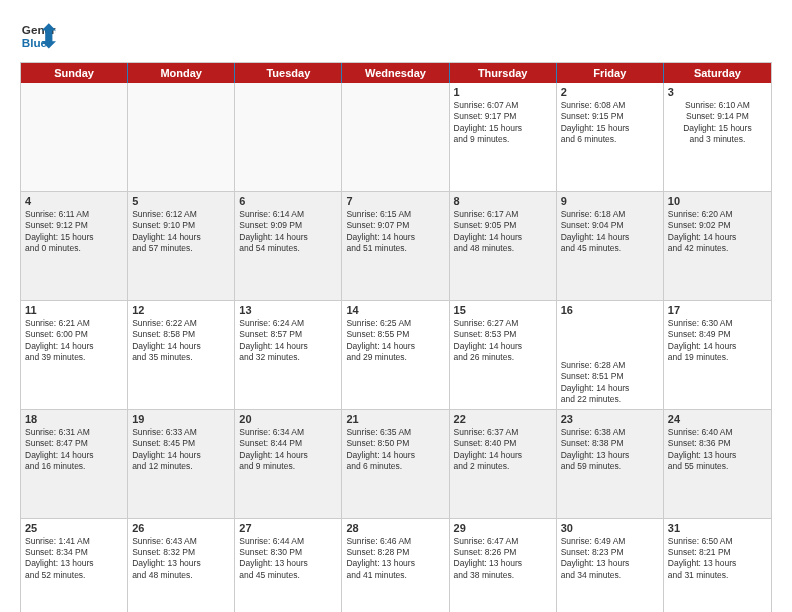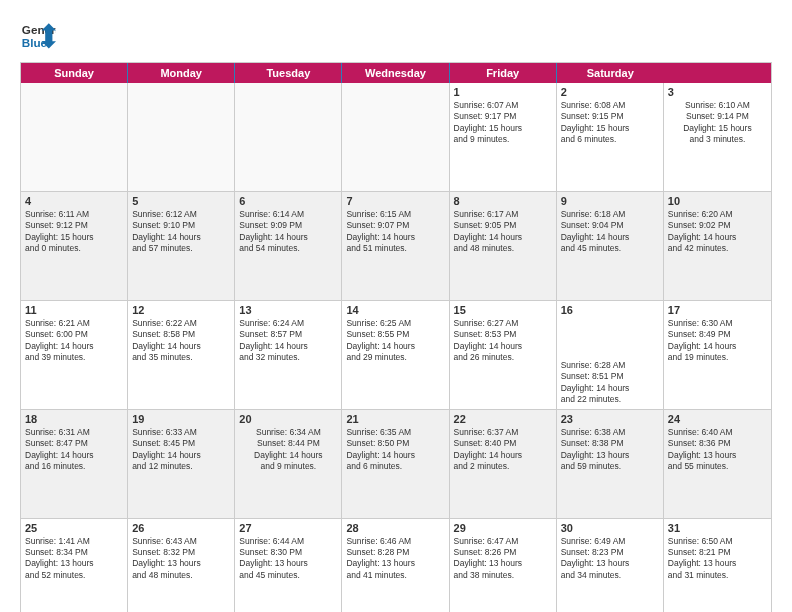--- a/index.html
+++ b/index.html
@@ -47,21 +47,21 @@
     }
     .calendar {
       flex: 1;
       display: flex;
       flex-direction: column;
       border: 1px solid #ccc;
     }
     .cal-header {
       display: grid;
       grid-template-columns: repeat(7, 1fr);
-      background: #be185d;
+      background: #b91c1c;
     }
     .cal-header-cell {
       color: #fff;
       font-size: 11px;
       font-weight: bold;
       text-align: center;
       padding: 4px 2px;
       border-right: 1px solid #2a7fba;
     }
     .cal-header-cell:last-child { border-right: none; }
@@ -118,20 +118,21 @@
       <div class="subtitle"></div>
     </div>
   </div>
 
   <div class="calendar">
     <div class="cal-header" id="cal-header">
         <div class="cal-header-cell">Sunday</div>
         <div class="cal-header-cell">Monday</div>
         <div class="cal-header-cell">Tuesday</div>
         <div class="cal-header-cell">Wednesday</div>
+        <div class="cal-header-cell">Thursday</div>
         <div class="cal-header-cell">Friday</div>
         <div class="cal-header-cell">Saturday</div>
       </div>
     <div class="cal-body" id="cal-body">
         <div class="cal-row">
           <div class="cal-cell empty"></div>
           <div class="cal-cell empty"></div>
           <div class="cal-cell empty"></div>
           <div class="cal-cell empty"></div>
           <div class="cal-cell">
@@ -268,21 +269,21 @@
           </div>
           <div class="cal-cell shade">
             <span class="day-num">19</span>
             <div class="cell-info" style="white-space: pre-line;">Sunrise: 6:33 AM
 Sunset: 8:45 PM
 Daylight: 14 hours
 and 12 minutes.</div>
           </div>
           <div class="cal-cell shade">
             <span class="day-num">20</span>
-            <div class="cell-info" style="white-space: pre-line; text-align: center;">Sunrise: 6:34 AM
+            <div class="cell-info" style="white-space: pre-line;">Sunrise: 6:34 AM
 Sunset: 8:44 PM
 Daylight: 14 hours
 and 9 minutes.</div>
           </div>
           <div class="cal-cell shade">
             <span class="day-num">21</span>
             <div class="cell-info" style="white-space: pre-line;">Sunrise: 6:35 AM
 Sunset: 8:50 PM
 Daylight: 14 hours
 and 6 minutes.</div>

